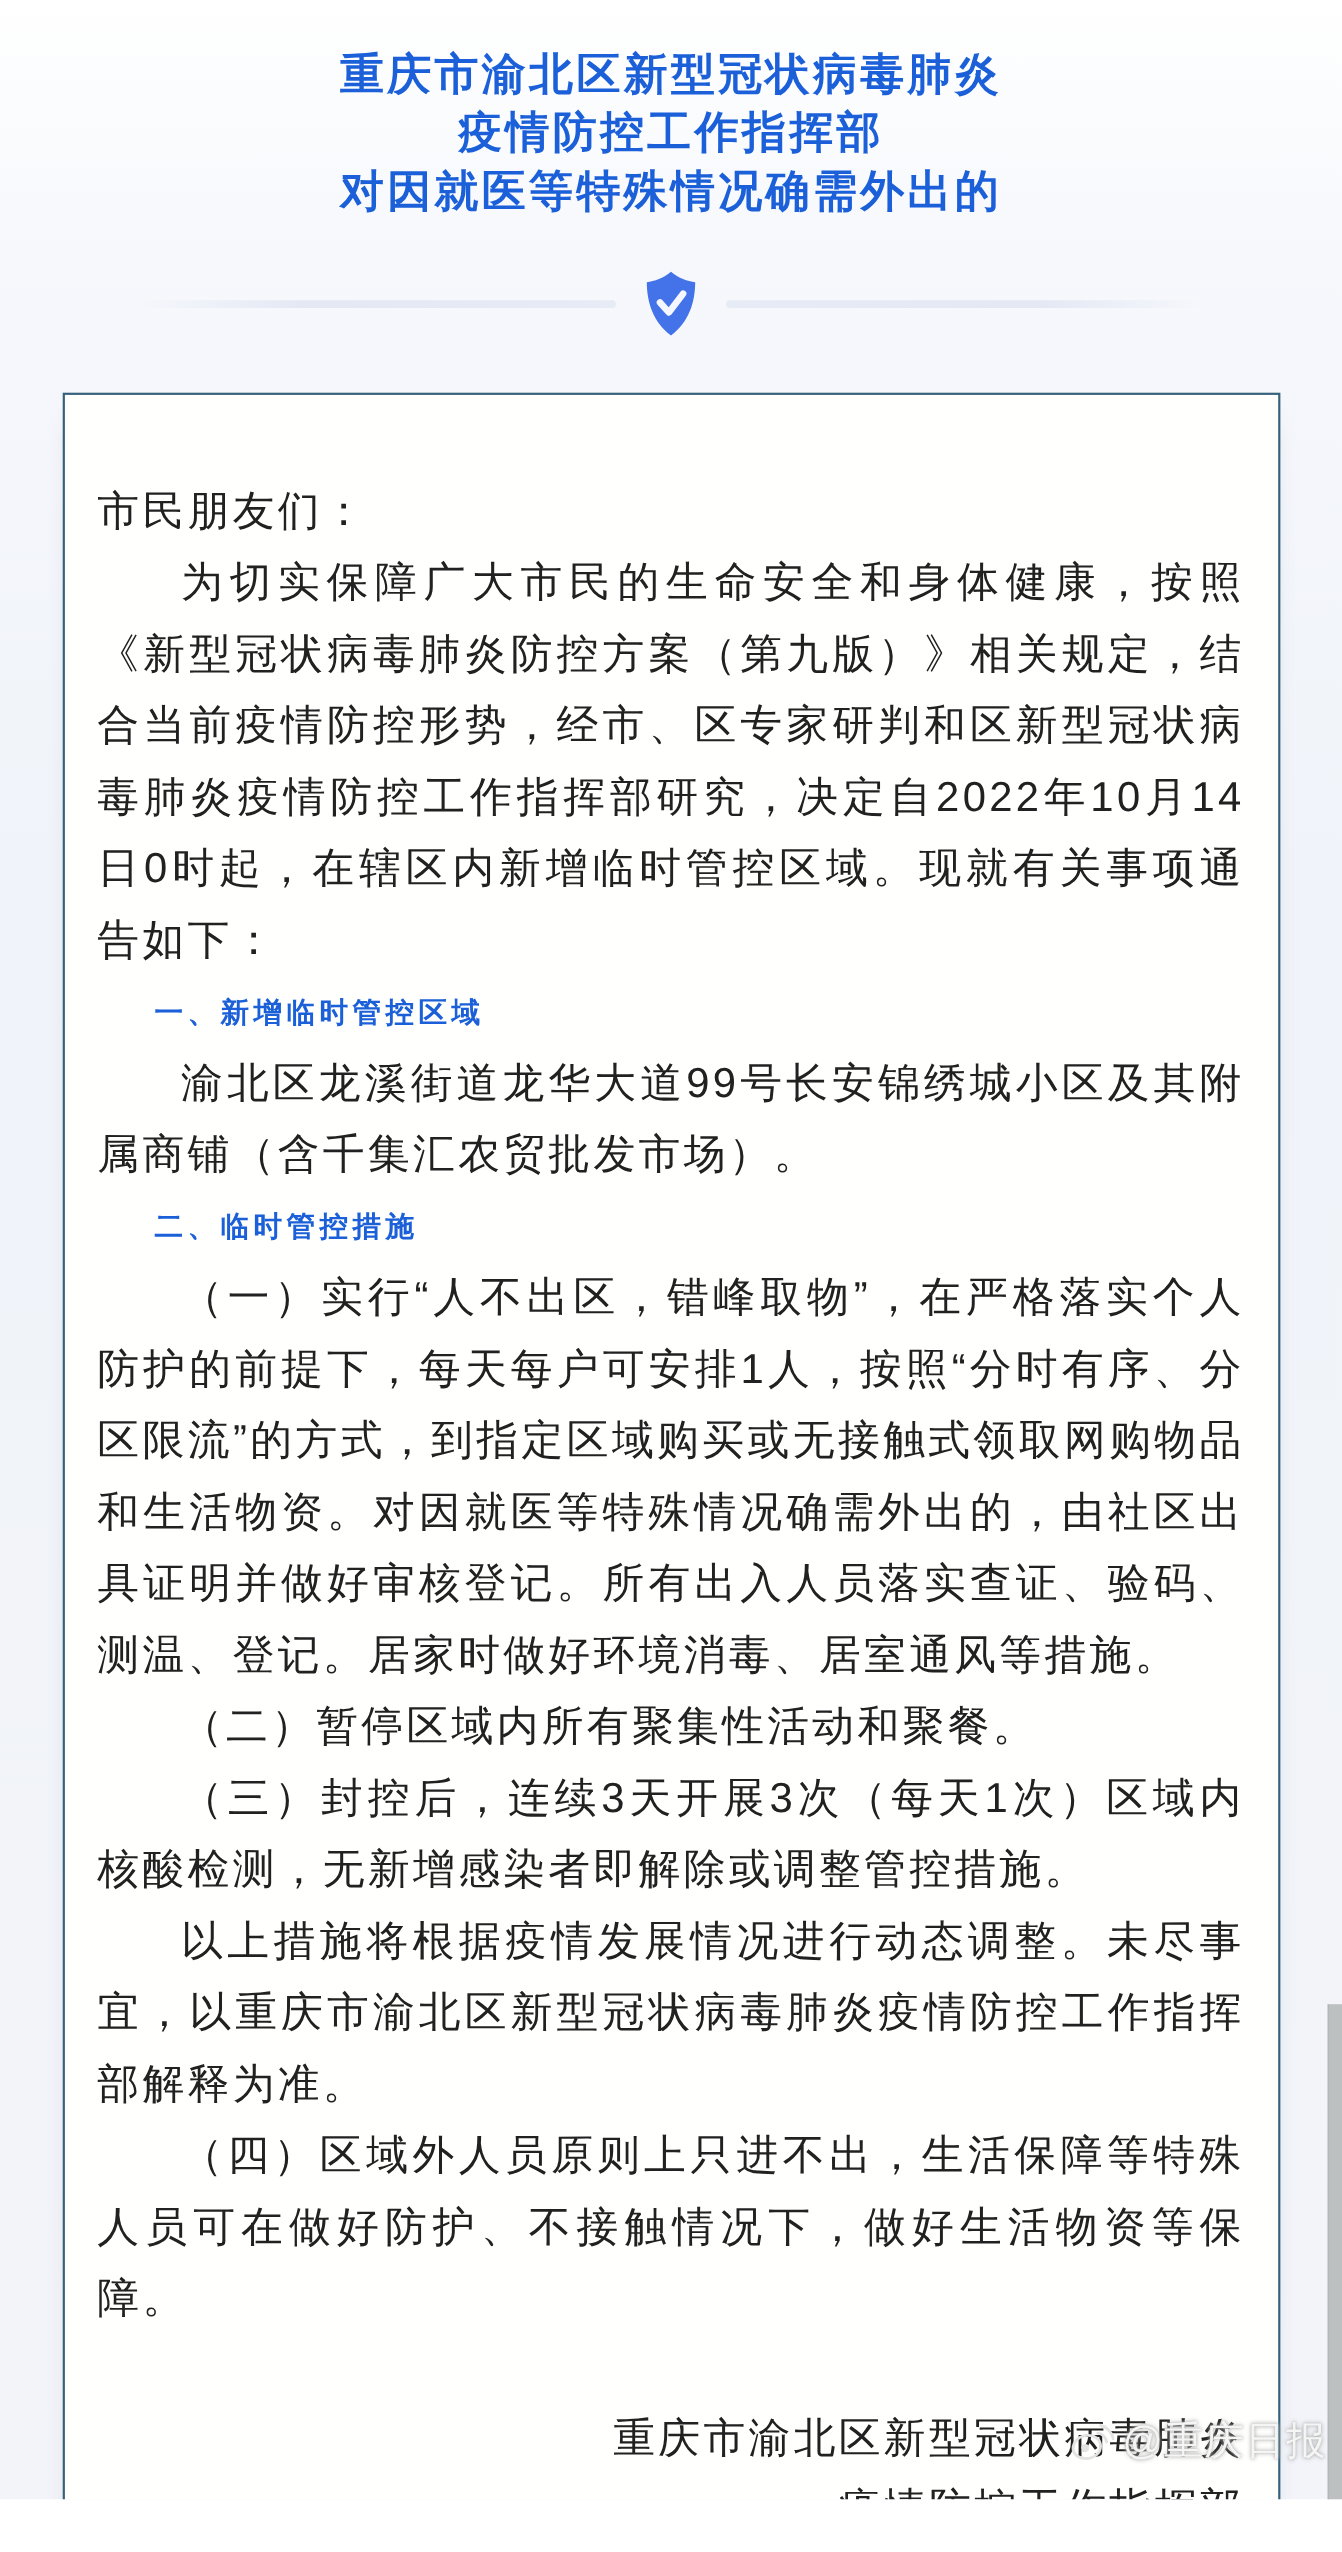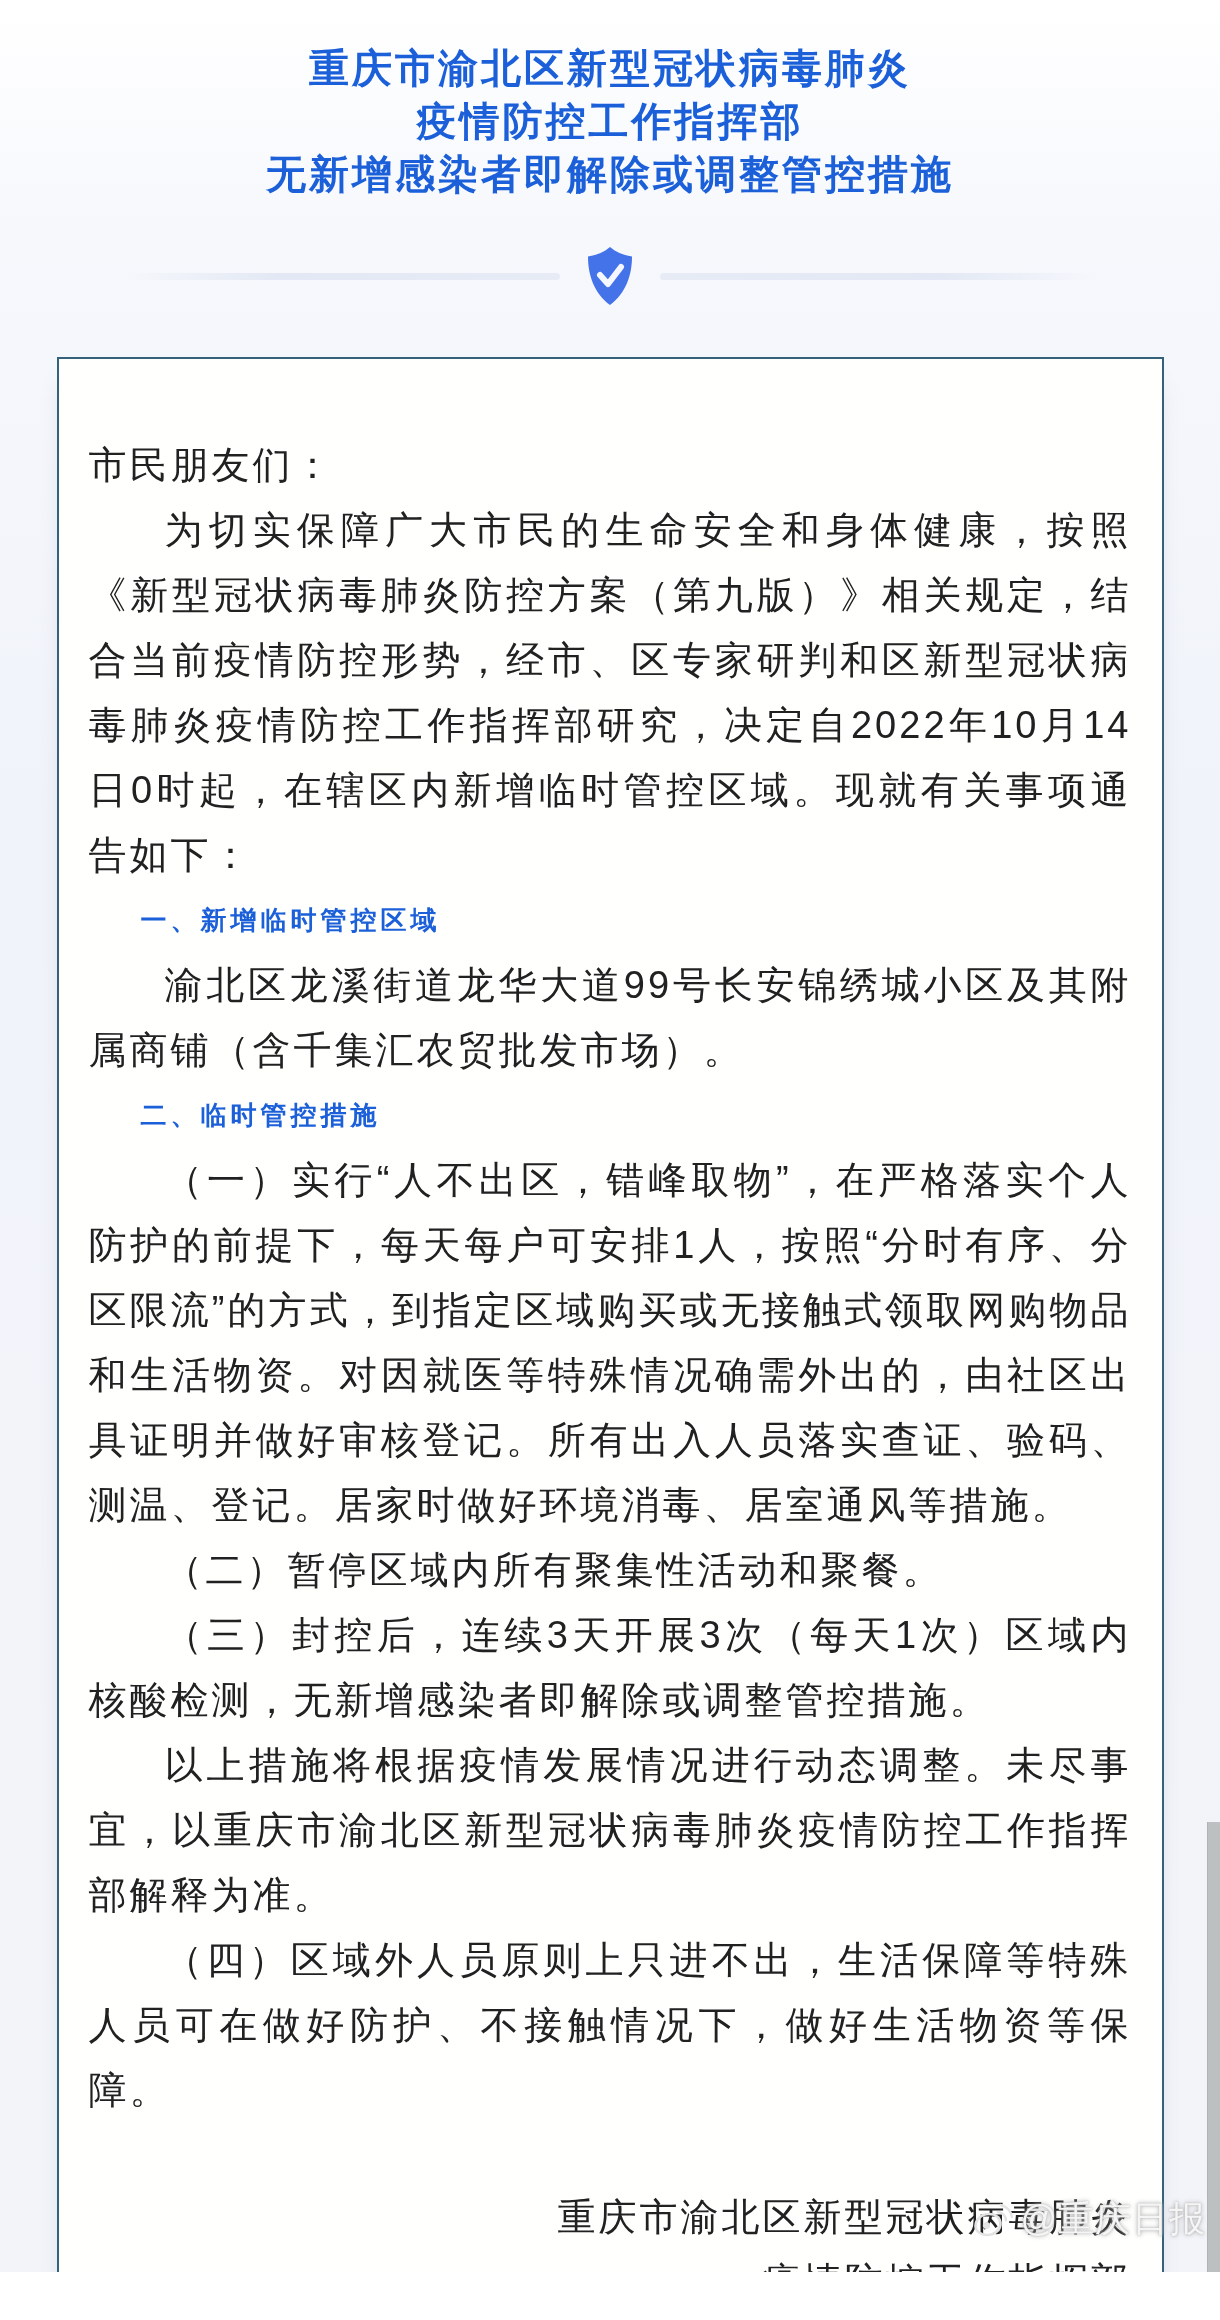--- a/index.html
+++ b/index.html
@@ -93,21 +93,21 @@
   }
 </style>
 </head>
 <body>
 
 <div class="page">
 
   <header class="title-block">
     <div>重庆市渝北区新型冠状病毒肺炎</div>
     <div>疫情防控工作指挥部</div>
-    <div>无新增感染者即解除或调整管控措施</div>
+    <div>对因就医等特殊情况确需外出的</div>
   </header>
 
   <div class="badge-row">
     <span class="band band-left"></span>
     <svg class="shield" width="48" height="60" viewBox="0 0 48 60" aria-hidden="true">
       <path d="M24 1 C31 7 39 9.5 46 10.5 C46 29 40 47 24 59 C8 47 2 29 2 10.5 C9 9.5 17 7 24 1 Z" fill="#4473e9"></path>
       <path d="M14 29 L22 38 L35 21" fill="none" stroke="#f4f7ff" stroke-width="6" stroke-linecap="round" stroke-linejoin="round"></path>
     </svg>
     <span class="band band-right"></span>
   </div>

